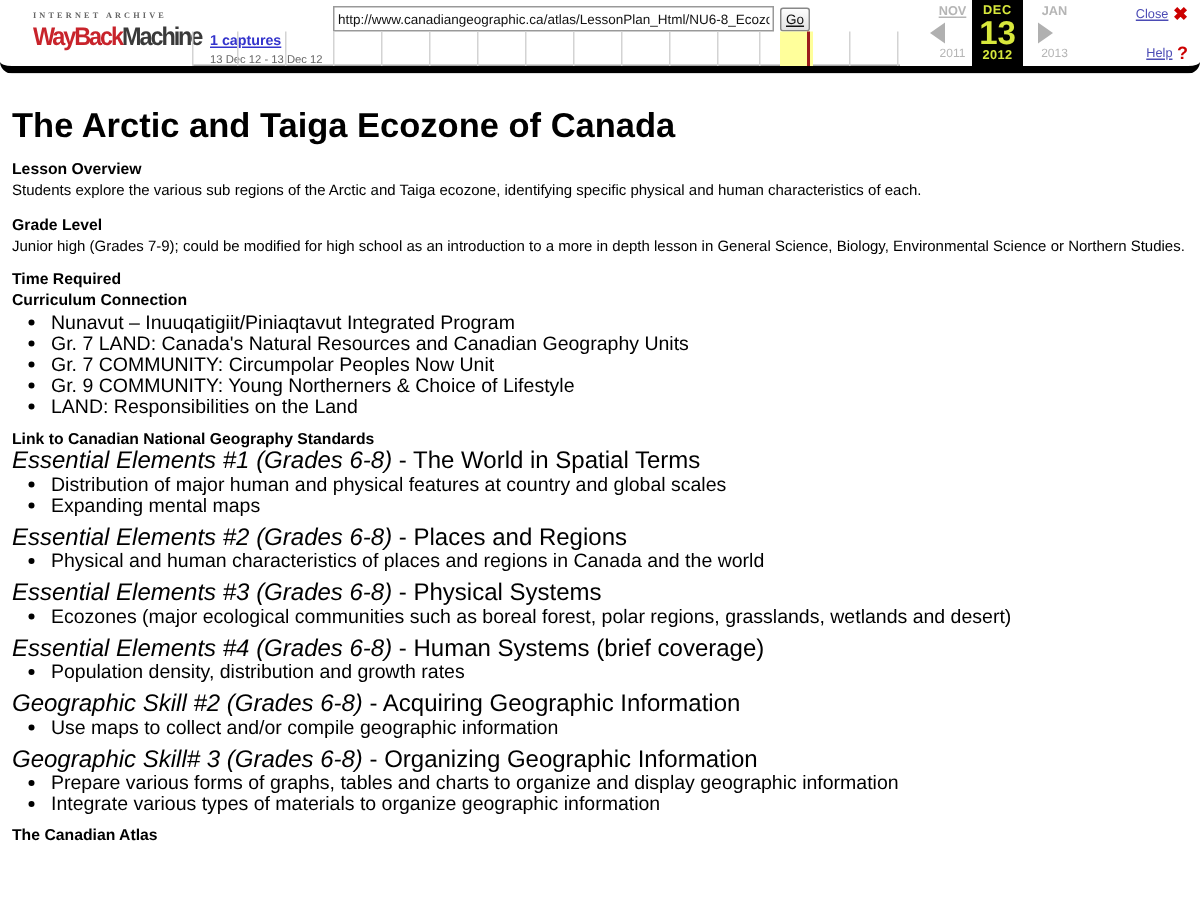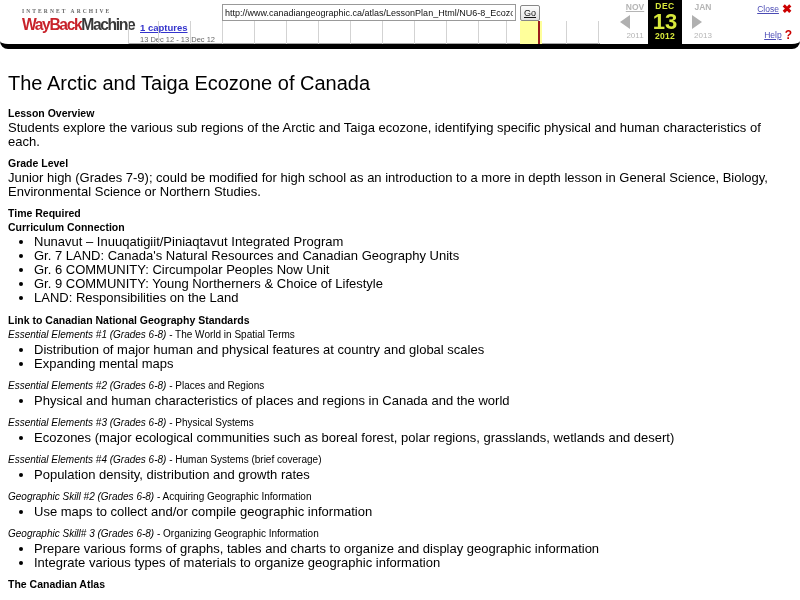--- a/index.html
+++ b/index.html
@@ -253,48 +253,48 @@
     line-height: 10px;
   }
 
   
   #page {
     padding: 0 8px;
     color: #000;
     font-family: "Liberation Sans", sans-serif;
   }
   h1.doc-title {
-    font-size: 20px;
-    font-weight: normal;
+    font-size: 23px;
+    font-weight: bold;
     margin: 24px 0 14px 0;
     line-height: 20px;
   }
   .sec-head {
     font-size: 10.5px;
     font-weight: bold;
     margin: 0 0 1px 0;
     line-height: 13px;
   }
   p.body {
-    font-size: 13px;
+    font-size: 10px;
     margin: 0 0 9px 0;
     line-height: 13.5px;
   }
   ul.blist {
     margin: 1px 0 9px 0;
     padding-left: 26px;
     list-style-type: disc;
   }
   ul.blist li {
     font-size: 13px;
     line-height: 14px;
     margin: 0;
   }
   .std-line {
-    font-size: 10px;
+    font-size: 16px;
     margin: 0 0 1px 0;
     line-height: 14px;
   }
   .std-line .ital { font-style: italic; }
   ul.blist.std { margin-bottom: 8px; }
 </style>
 </head>
 <body>
 
 <div id="wm-ipp">
@@ -375,21 +375,21 @@
 
   <div class="sec-head">Grade Level</div>
   <p class="body">Junior high (Grades 7-9); could be modified for high school as an introduction to a more in depth lesson in General Science, Biology, Environmental Science or Northern Studies.</p>
 
   <div class="sec-head">Time Required</div>
 
   <div class="sec-head">Curriculum Connection</div>
   <ul class="blist">
     <li>Nunavut – Inuuqatigiit/Piniaqtavut Integrated Program</li>
     <li>Gr. 7 LAND: Canada's Natural Resources and Canadian Geography Units</li>
-    <li>Gr. 6 COMMUNITY: Circumpolar Peoples Now Unit</li>
+    <li>Gr. 7 COMMUNITY: Circumpolar Peoples Now Unit</li>
     <li>Gr. 9 COMMUNITY: Young Northerners &amp; Choice of Lifestyle</li>
     <li>LAND: Responsibilities on the Land</li>
   </ul>
 
   <div class="sec-head">Link to Canadian National Geography Standards</div>
 
   <div class="std-line"><span class="ital">Essential Elements #1 (Grades 6-8)</span><span> - The World in Spatial Terms</span></div>
   <ul class="blist std">
     <li>Distribution of major human and physical features at country and global scales</li>
     <li>Expanding mental maps</li>

